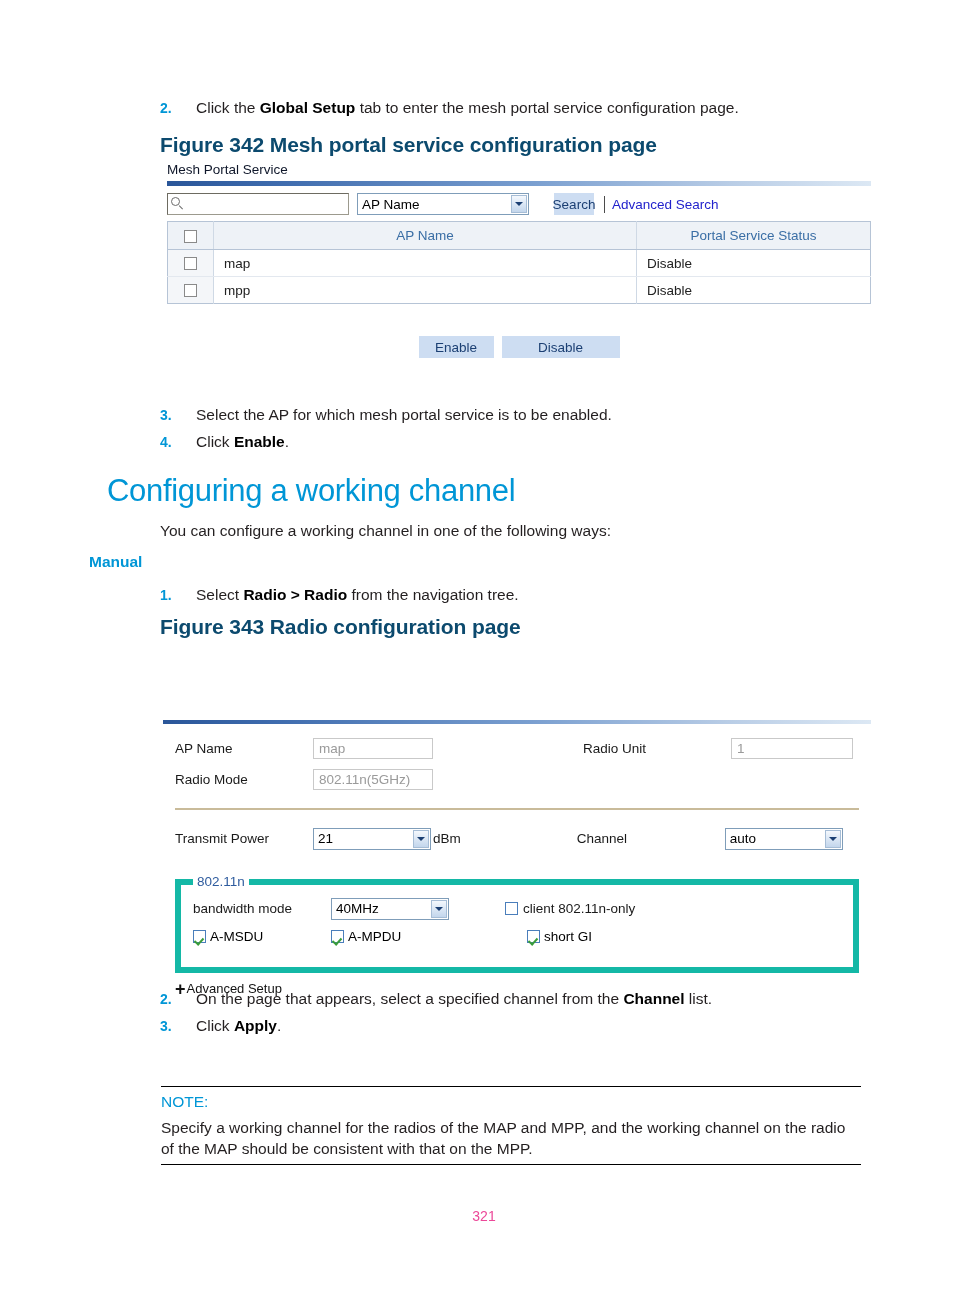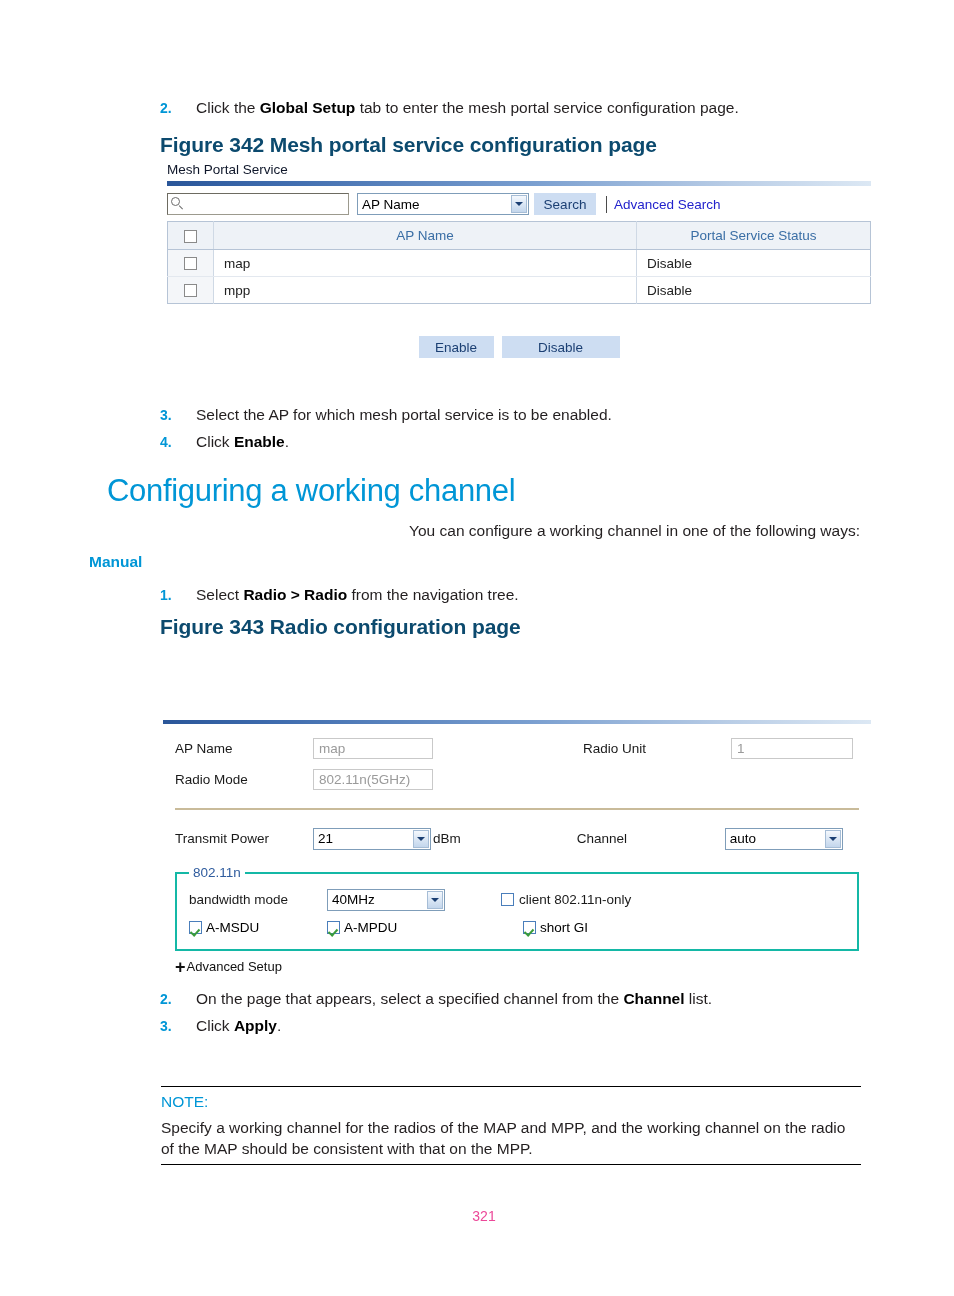--- a/index.html
+++ b/index.html
@@ -55,21 +55,20 @@
     margin: 0;
     color: #0096d6;
     font-weight: bold;
     font-size: 15.5px;
   }
   .para {
     position: absolute;
     font-size: 15.5px;
     line-height: 20px;
     color: #231f20;
-    text-align: right;
   }
 
   
   .note-wrap { position: absolute; }
   .note-rule { border-top: 1.5px solid #000; width: 100%; }
   .note-label {
     color: #0096d6;
     font-size: 15.5px;
     margin-top: 6px;
   }
@@ -174,21 +173,21 @@
     background: #cdddf2;
     border: 1px solid #cdddf2;
     color: #1b3f73;
     font-size: 13.5px;
     height: 22px;
     display: inline-flex;
     align-items: center;
     justify-content: center;
     font-family: "Liberation Sans", sans-serif;
   }
-  .btn-search { width: 62px; margin-left: 5px; }
+  .btn-search { width: 40px; margin-left: 25px; }
   .divider-v {
     width: 1px;
     height: 17px;
     background: #4b4b4b;
     margin: 0 7px 0 10px;
   }
   .link {
     color: #2222cc;
     font-size: 13.5px;
     text-decoration: none;
@@ -278,23 +277,23 @@
   .w-radiomode { width: 120px; }
   .w-radiounit { width: 122px; }
   .gap-mid { width: 150px; flex: 0 0 150px; }
 
   .hr-gold { border-top: 2px solid #c9bb9a; margin: 8px 12px 4px 12px; }
 
   .sel-form { width: 118px; height: 22px; }
   .unit { font-size: 13.5px; margin-left: 2px; color: #1a1a1a; }
 
   fieldset.n11 {
-    margin: 6px 12px 0 12px;
-    border: 2px solid #14b8a6;
-    padding: 4px 12px 9px 12px;
+    margin: 15px 12px 0 12px;
+    border: 6px solid #14b8a6;
+    padding: 4px 12px 18px 12px;
   }
   fieldset.n11 legend {
     color: #2f5c9e;
     font-size: 13.5px;
     padding: 0 4px;
   }
   .cbrow { display: flex; align-items: center; font-size: 13.5px; height: 25px; }
   .cb-green {
     display: inline-block;
     width: 13px; height: 13px;

